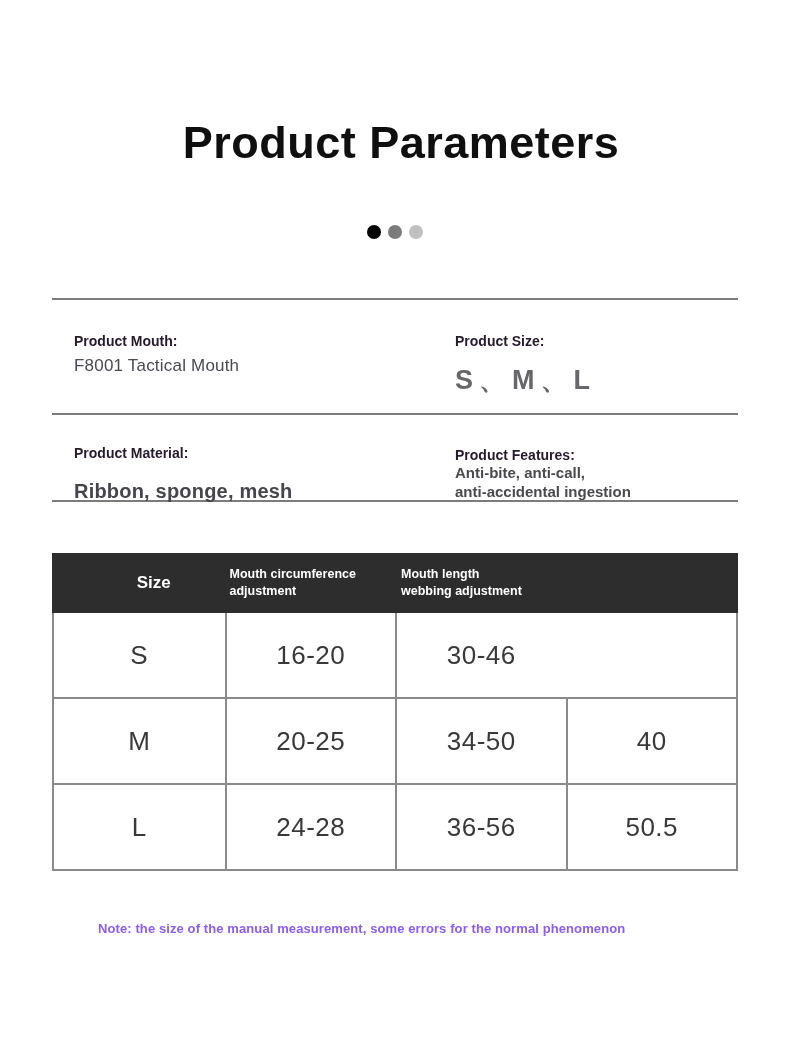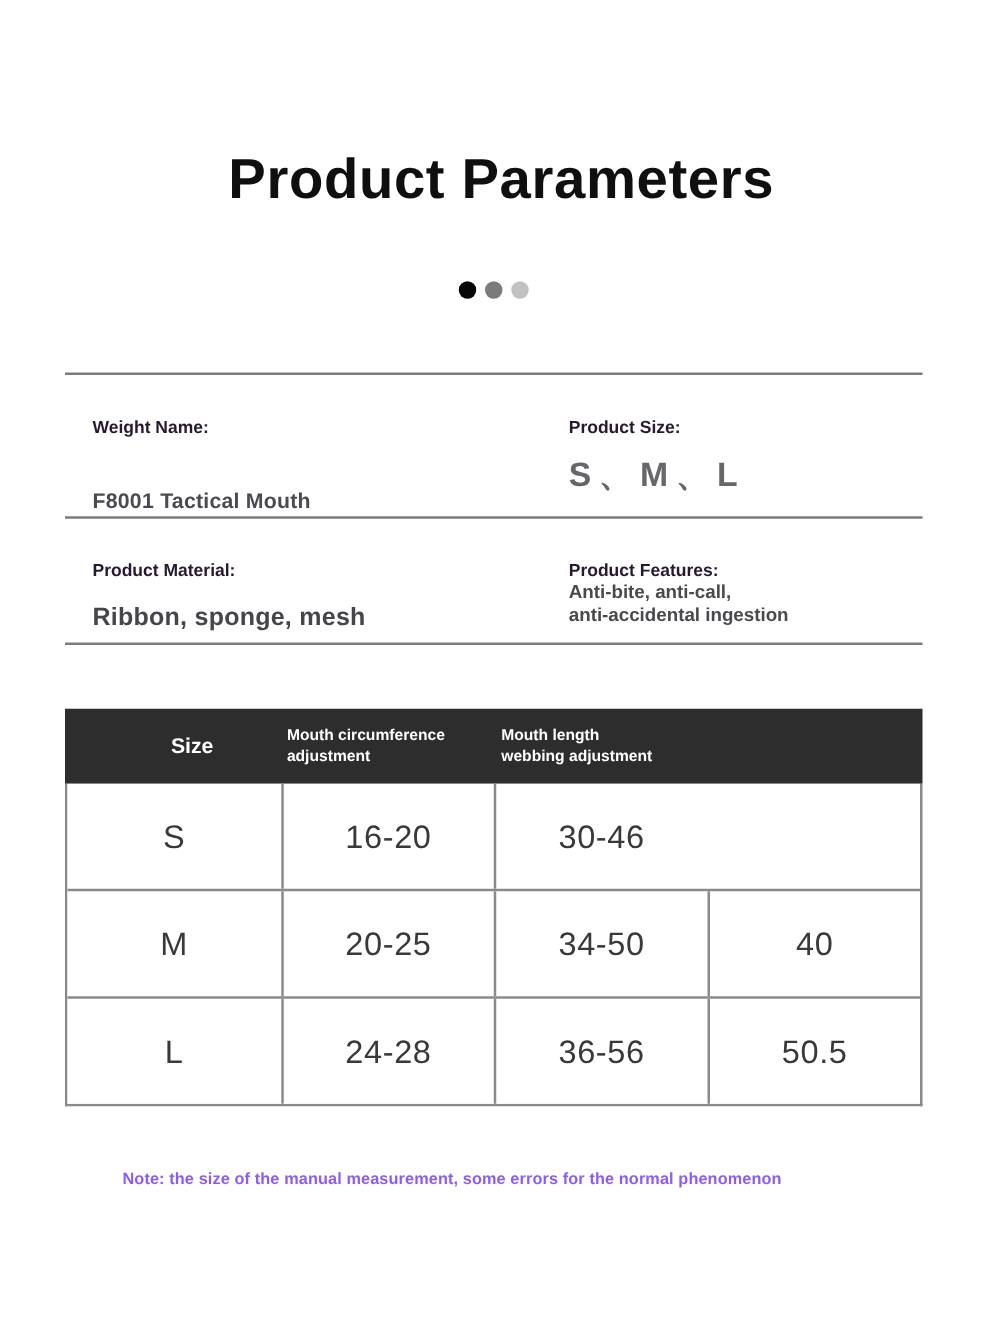--- a/index.html
+++ b/index.html
@@ -35,40 +35,40 @@
   .content { margin:0 52px; }
   .divider {
     height:0;
     border-top:2px solid #7c7c7c;
   }
   .divider-1 { margin-top:59px; }
   .spec-row {
     display:flex;
   }
   .spec-row-1 { height:113px; }
-  .spec-row-2 { height:99px; }
+  .spec-row-2 { height:85px;align-items:center; }
   .spec-cell-left {
     width:403px;
     box-sizing:border-box;
     padding:33px 0 0 22px;
   }
   .spec-cell-right {
     flex:1;
     box-sizing:border-box;
     padding:33px 0 0 0;
   }
   .spec-label {
     font-size:14px;
     font-weight:bold;
     color:#261a2e;
   }
   .name-value {
-    margin-top:42px;
+    margin-top:7px;
     font-size:17px;
-    font-weight:bold;
+    font-weight:normal;
     color:#4a4a52;
     letter-spacing:0.2px;
   }
   .size-value {
     margin-top:13px;
     font-size:27px;
     font-weight:700;
     color:#67676b;
     letter-spacing:6px;
   }
@@ -155,21 +155,21 @@
   <span class="dot" style="background: rgb(123, 123, 123);"></span>
   <span class="dot" style="background: rgb(193, 193, 193);"></span>
 </div>
 
 <div class="content">
 
   <div class="divider divider-1"></div>
 
   <div class="spec-row spec-row-1">
     <div class="spec-cell-left">
-      <div class="spec-label">Weight Name:</div>
+      <div class="spec-label">Product Mouth:</div>
       <div class="name-value">F8001 Tactical Mouth</div>
     </div>
     <div class="spec-cell-right">
       <div class="spec-label">Product Size:</div>
       <div class="size-value">S、M、L</div>
     </div>
   </div>
 
   <div class="divider"></div>
 

